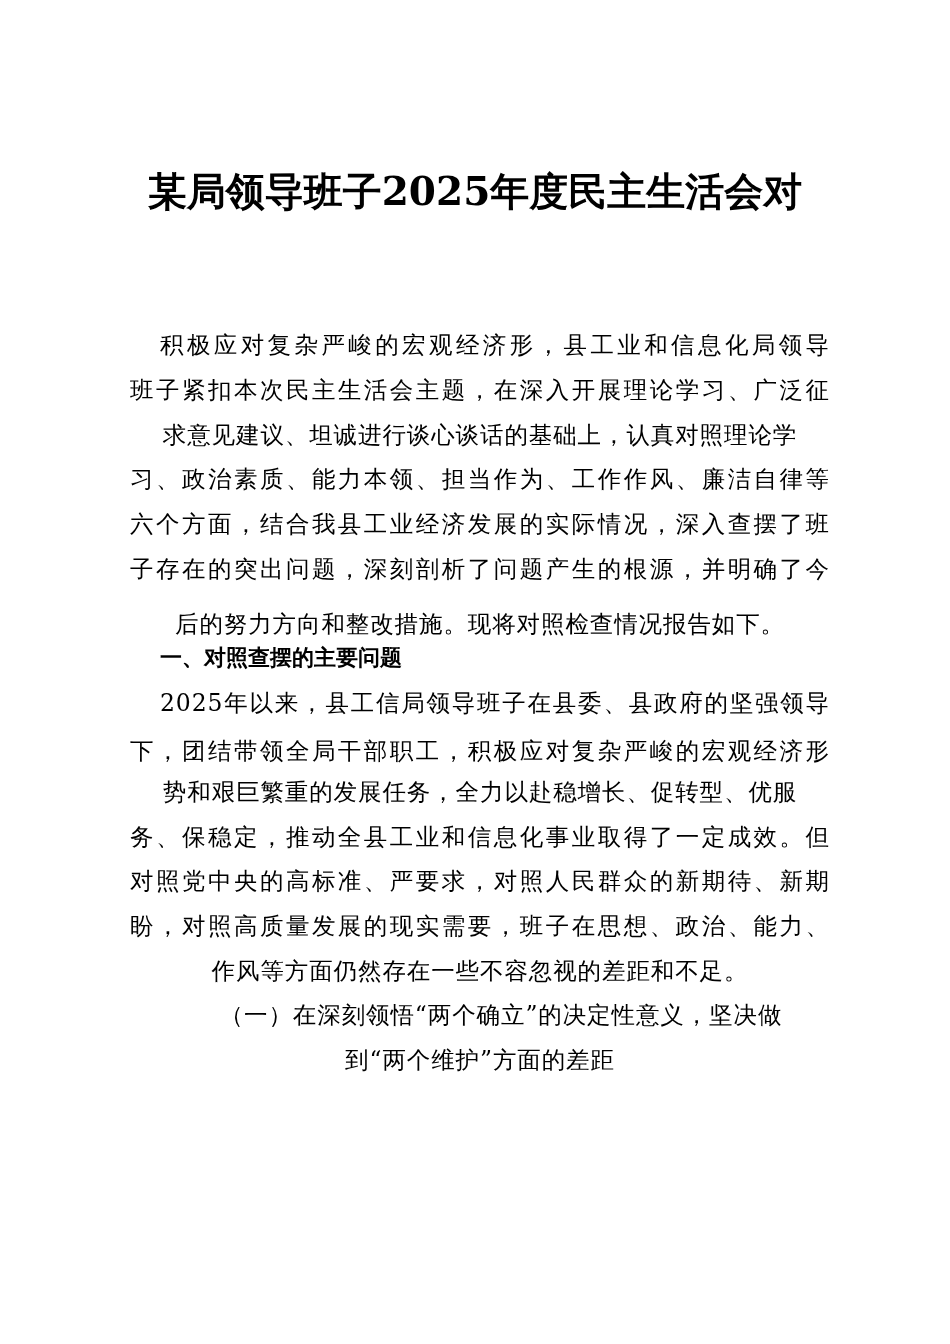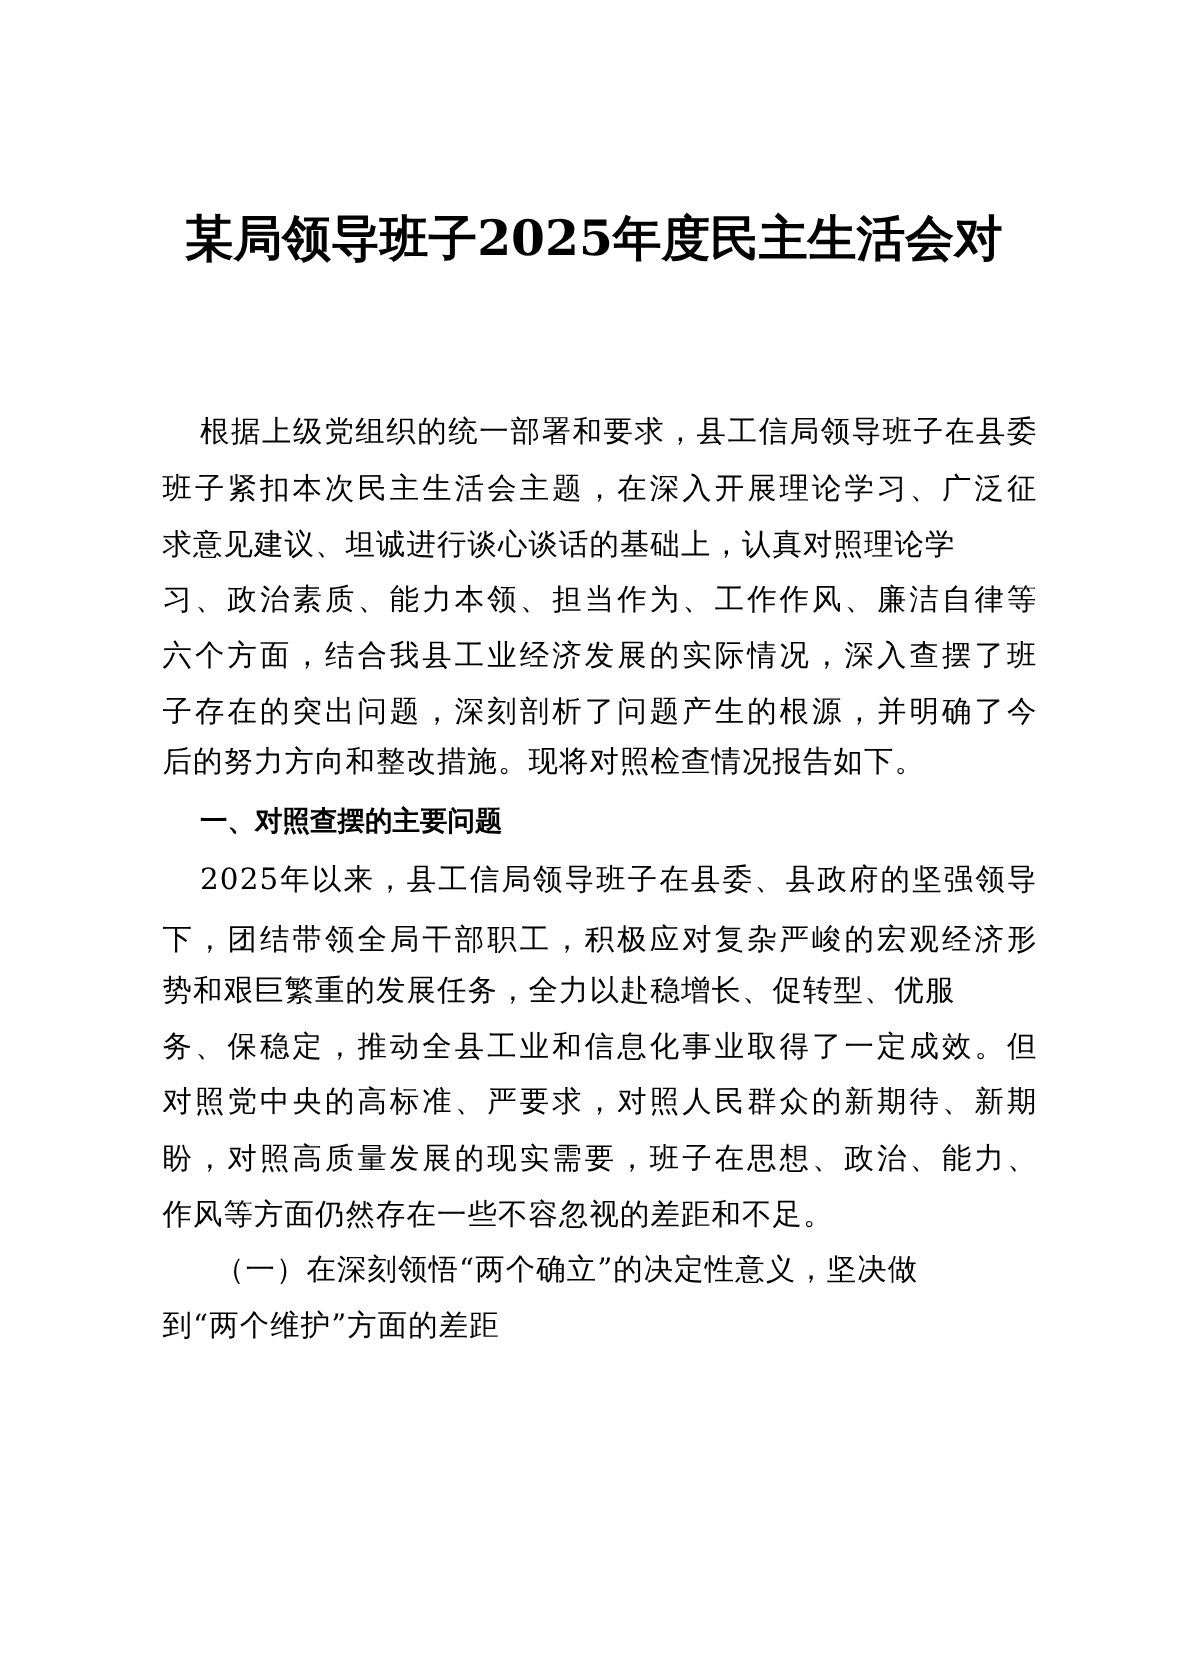--- a/index.html
+++ b/index.html
@@ -38,20 +38,21 @@
     .title.l2 { top: 195px; }
     .body-line {
       position: absolute;
       left: 130px;
       width: 700px;
       font-family: "DejaVu Serif", "Liberation Serif", serif;
       font-size: 23.5px;
       line-height: 30px;
       white-space: nowrap;
       letter-spacing: 0.9px;
+      text-align: center;
     }
     .justify {
       text-align: justify;
       text-align-last: justify;
     }
     .indent { padding-left: 30px; width: 670px; }
     .indent2 { padding-left: 42px; width: 658px; }
     .heading {
       position: absolute;
       left: 160px;
@@ -63,27 +64,27 @@
     }
   </style>
 </head>
 <body>
 
 <div class="page">
 
   <div class="title l1">某局领导班子2025年度民主生活会对</div>
 
   <div>
-    <div class="body-line indent justify" style="top:330px">根据上级党组织的统一部署和要求，县工信局领导班子在县委</div>
+    <div class="body-line indent justify" style="top:330px">积极应对复杂严峻的宏观经济形，县工业和信息化局领导</div>
     <div class="body-line justify" style="top:375px">班子紧扣本次民主生活会主题，在深入开展理论学习、广泛征</div>
     <div class="body-line" style="top:420px">求意见建议、坦诚进行谈心谈话的基础上，认真对照理论学</div>
     <div class="body-line justify" style="top:464px">习、政治素质、能力本领、担当作为、工作作风、廉洁自律等</div>
     <div class="body-line justify" style="top:509px">六个方面，结合我县工业经济发展的实际情况，深入查摆了班</div>
     <div class="body-line justify" style="top:554px">子存在的突出问题，深刻剖析了问题产生的根源，并明确了今</div>
-    <div class="body-line" style="top:594px">后的努力方向和整改措施。现将对照检查情况报告如下。</div>
+    <div class="body-line" style="top:609px">后的努力方向和整改措施。现将对照检查情况报告如下。</div>
   </div>
 
   <div class="heading" style="top:643px">一、对照查摆的主要问题</div>
 
   <div>
     <div class="body-line indent justify" style="top:688px">2025年以来，县工信局领导班子在县委、县政府的坚强领导</div>
     <div class="body-line justify" style="top:736px">下，团结带领全局干部职工，积极应对复杂严峻的宏观经济形</div>
     <div class="body-line" style="top:777px">势和艰巨繁重的发展任务，全力以赴稳增长、促转型、优服</div>
     <div class="body-line justify" style="top:822px">务、保稳定，推动全县工业和信息化事业取得了一定成效。但</div>
     <div class="body-line justify" style="top:866px">对照党中央的高标准、严要求，对照人民群众的新期待、新期</div>

